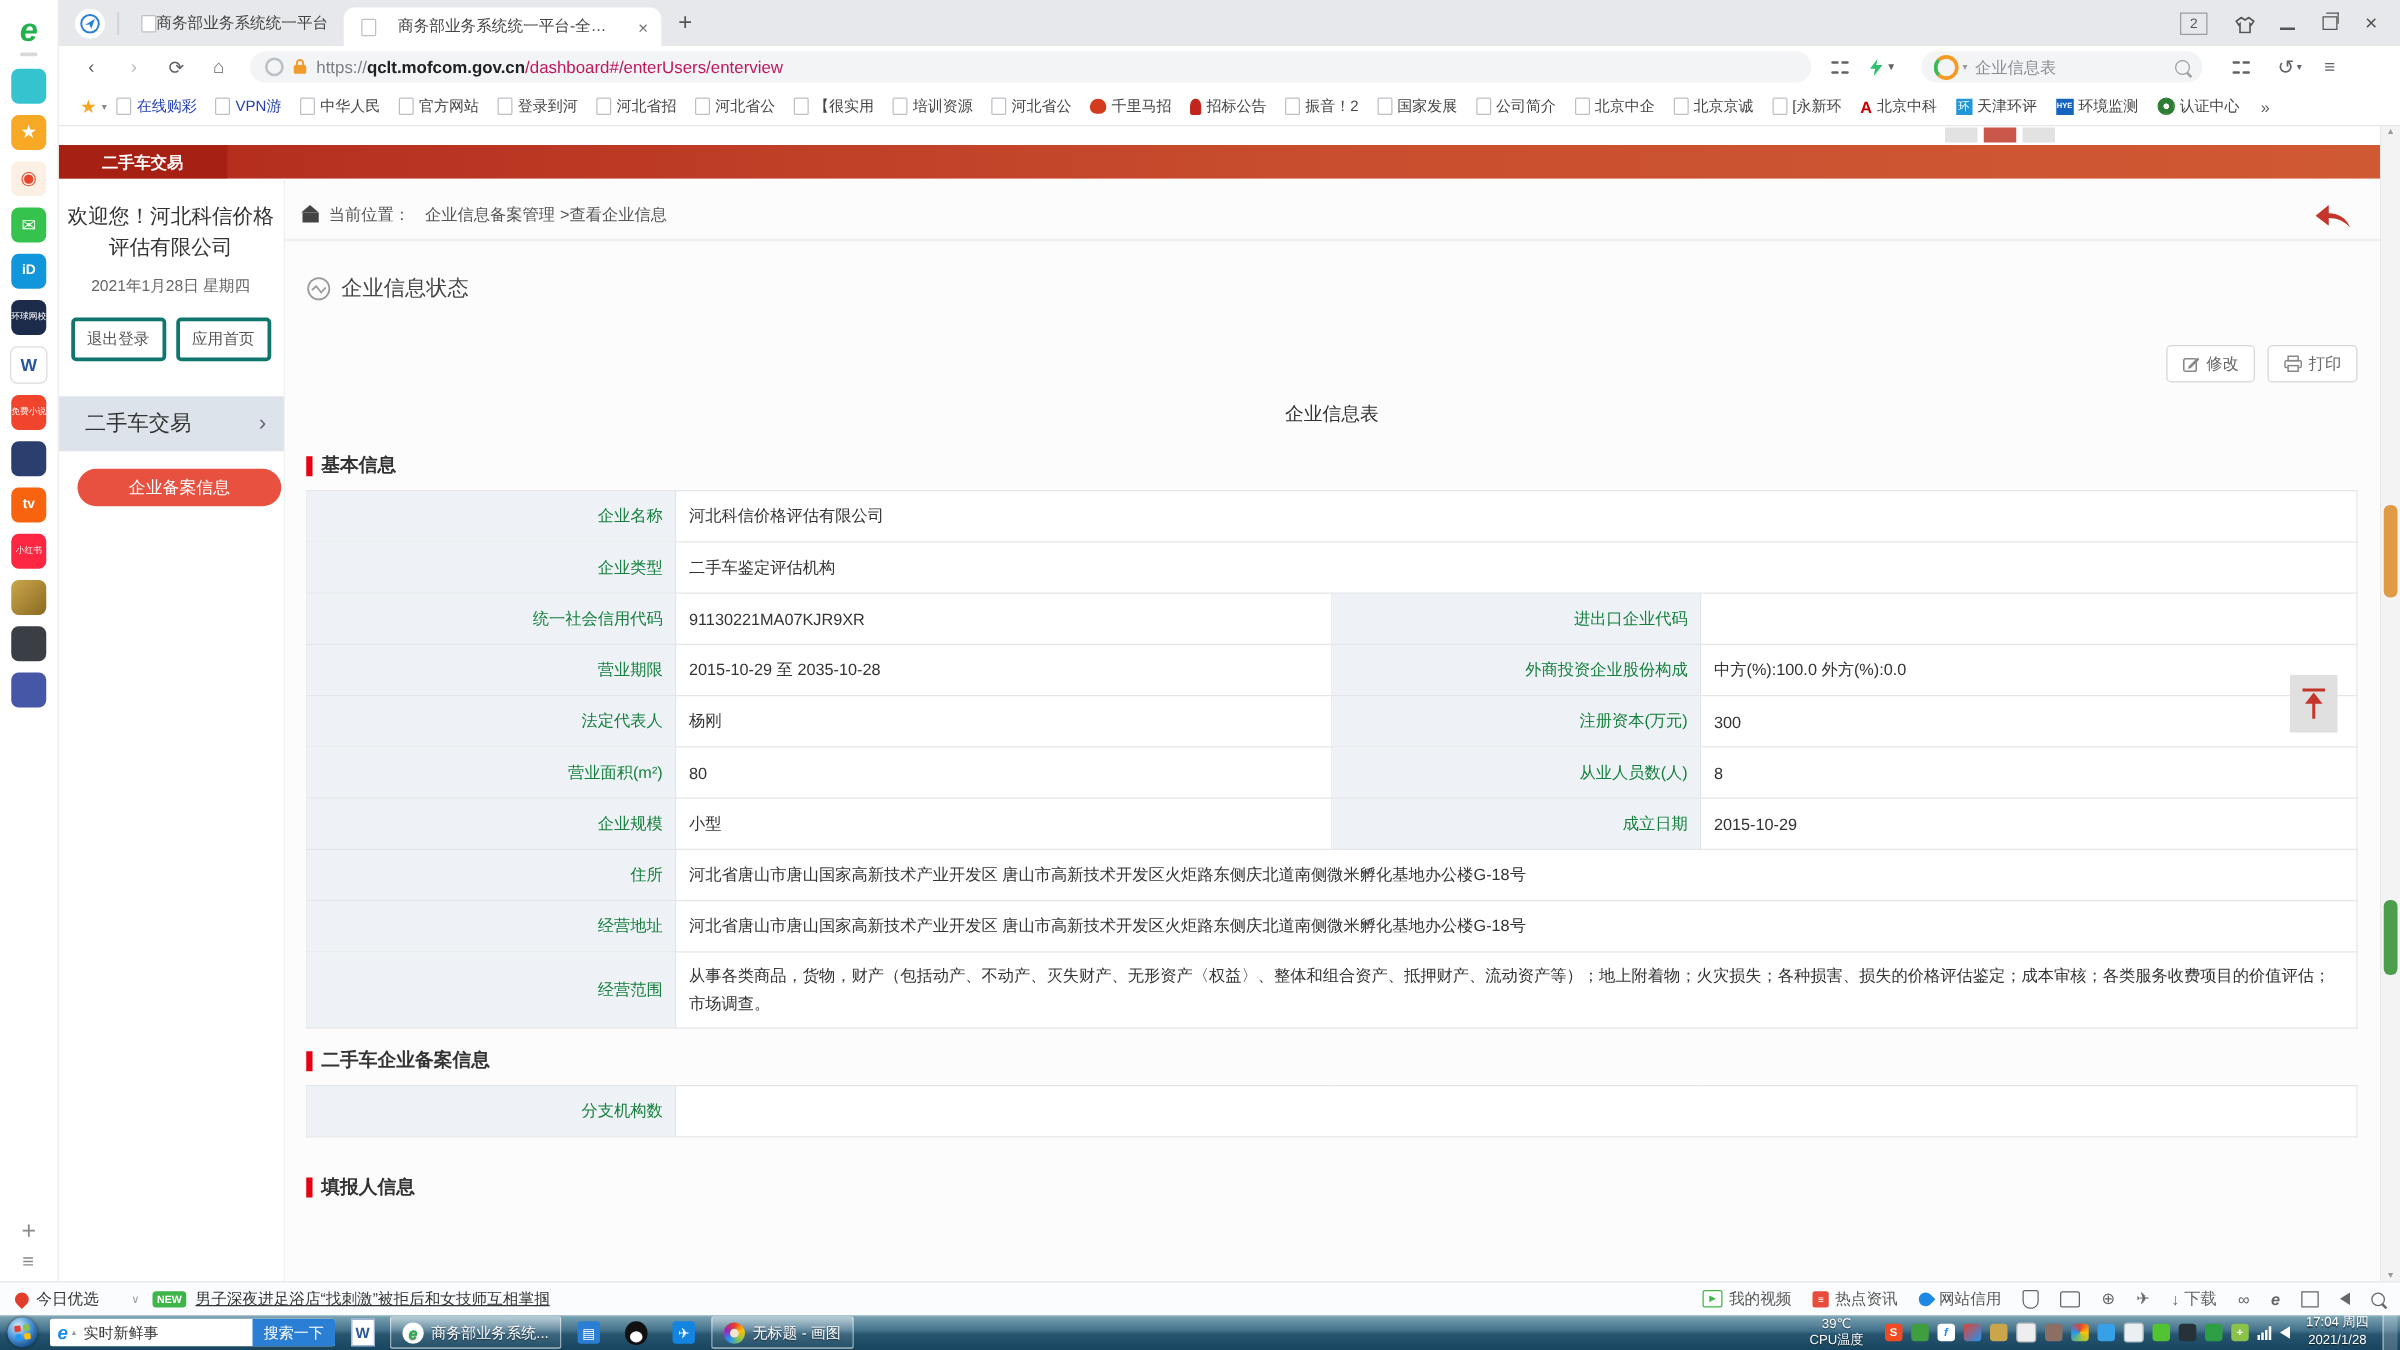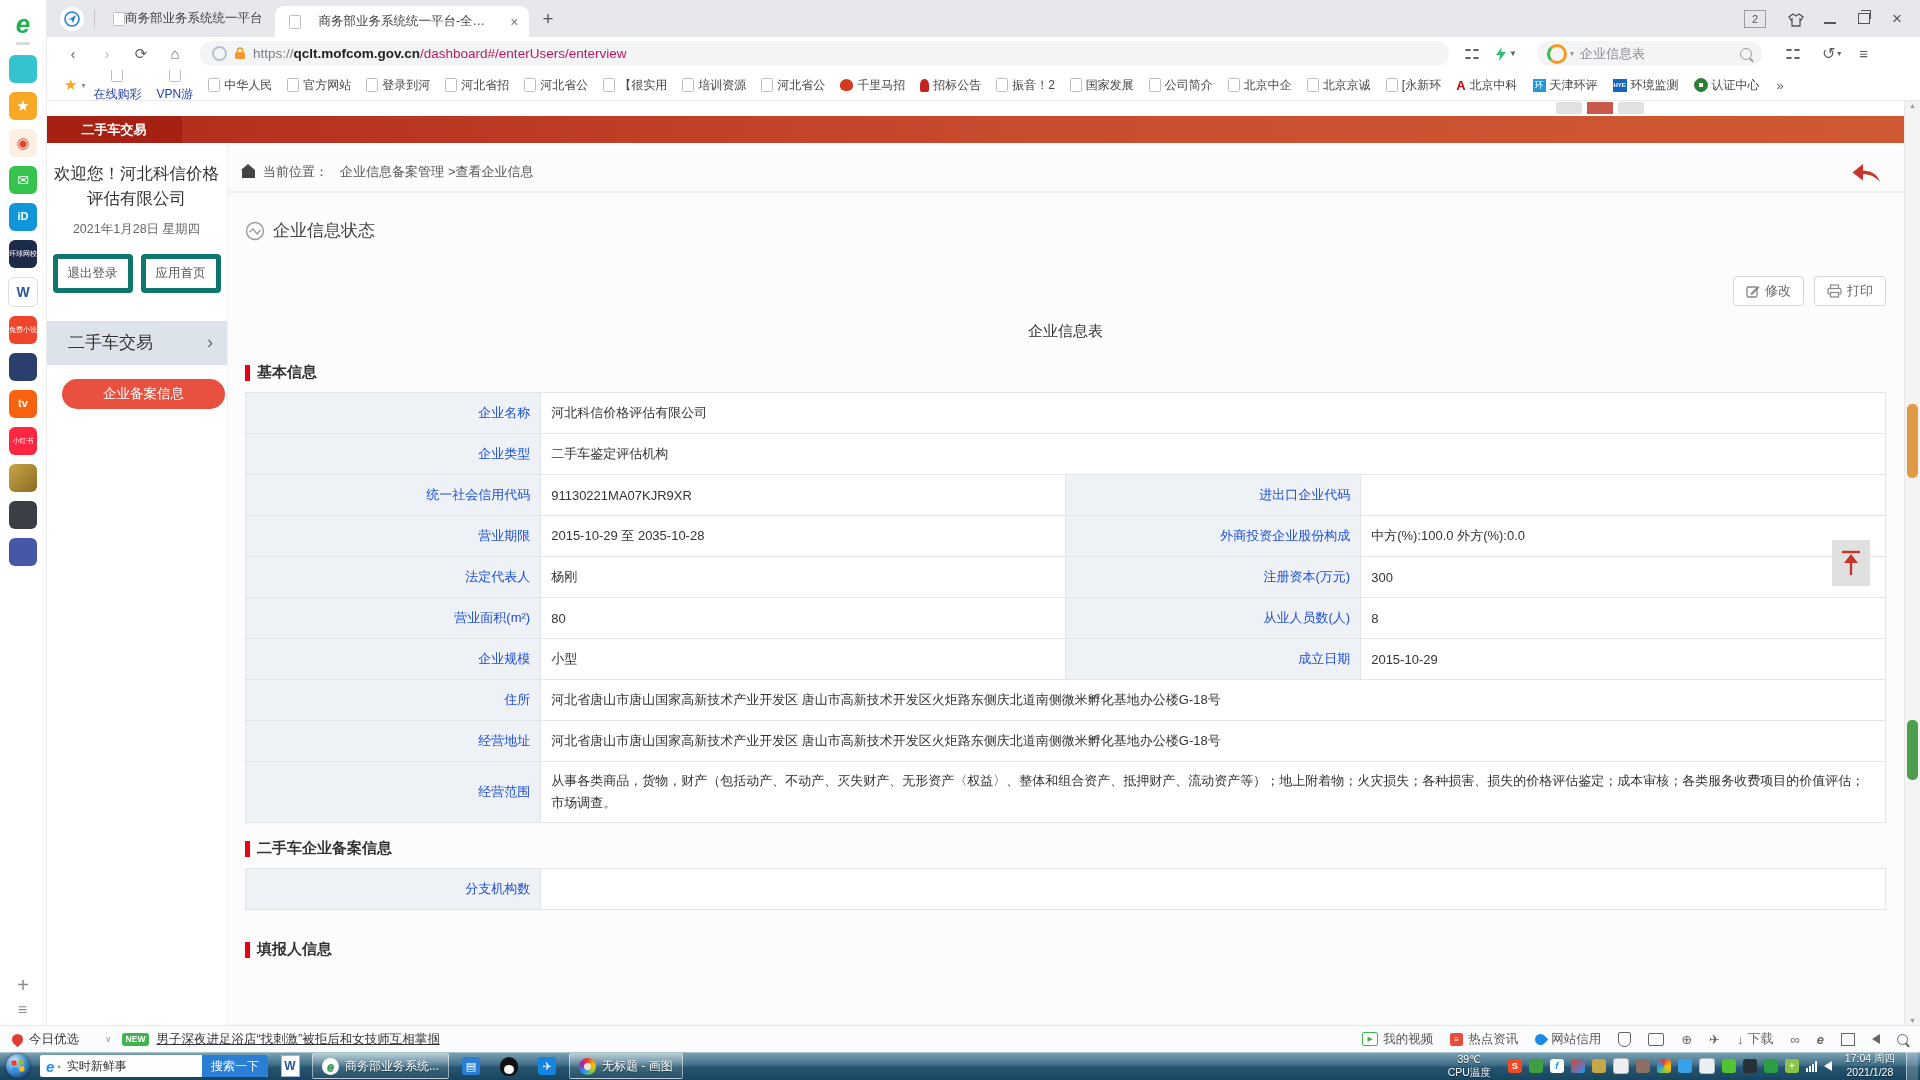--- a/index.html
+++ b/index.html
@@ -67,21 +67,21 @@
   .gridic{width:14px;height:14px;display:grid;grid-template-columns:1fr 1fr;gap:2px;}
   .gridic i{background:none;border:1.6px solid #5f6368;border-radius:2px;}
   .undo{font-size:16px;color:#5f6368;}
   .carets{font-size:8px;color:#5f6368;margin-left:2px;}
   .hamb{color:#5f6368;font-size:15px;letter-spacing:0;margin-left:18px;margin-right:16px;line-height:6px;}
 
   .bmbar{height:30px;background:#fff;border-bottom:1px solid #e7e7e7;display:flex;align-items:center;padding-left:18px;font-size:12px;color:#454545;overflow:hidden;white-space:nowrap;}
   .bmstar{color:#f5a623;font-size:15px;margin-right:2px;}
   .bmcaret{font-size:8px;color:#888;margin:0 8px 0 2px;}
   .bm{display:inline-flex;align-items:center;gap:4px;margin-right:15px;}
-  .bm.blue{color:#2440b3;flex-direction:column;}
+  .bm.blue{color:#2440b3;}
   .pgico{width:10px;height:12px;border:1px solid #bcc0c5;border-radius:1.5px;background:#fff;flex:none;}
   .bmbadge{flex:none;display:flex;align-items:center;justify-content:center;}
   .bg-horse{width:13px;height:12px;background:#d33a1e;border-radius:50% 50% 40% 40%;}
   .bg-person{width:9px;height:13px;background:#c2251c;border-radius:45% 45% 20% 20%;}
   .bg-a{color:#c00;font-weight:bold;font-size:13px;}
   .bg-huan{width:13px;height:13px;background:#2196d9;color:#fff;font-size:9px;}
   .bg-hye{width:14px;height:13px;background:#1565c0;color:#fff;font-size:6px;font-weight:bold;}
   .bg-cert{width:12px;height:12px;border-radius:50%;background:radial-gradient(circle,#fff 0 25%,#2e7d32 28%);border:1px solid #2e7d32;}
   .bmmore{color:#666;font-size:13px;margin-left:2px;}
 
@@ -91,21 +91,21 @@
   .frag{width:26px;height:12px;background:#e2e2e2;}
   .frag.red{background:#c9584a;}
   .redbar{position:absolute;top:16px;left:0;right:0;height:27px;background:linear-gradient(90deg,#b22a1c,#c94e2f 55%,#d05a33);display:flex;}
   .redtab{width:136px;height:27px;background:#a62013;color:#fff;font-size:13px;font-weight:bold;display:flex;align-items:center;justify-content:center;}
   .pbody{position:absolute;top:43px;left:0;right:0;bottom:0;display:flex;}
 
   .pside{width:182px;flex:none;background:#fff;border-right:1px solid #efefef;padding-top:18px;box-sizing:border-box;}
   .welcome{font-size:16.5px;color:#333;text-align:center;line-height:1.5;padding:0 2px;}
   .sidedate{font-size:12.5px;color:#666;text-align:center;margin-top:10px;}
   .sbtns{display:flex;justify-content:center;gap:8px;margin-top:16px;}
-  .sbtn{border:5px solid #0f766e;border-radius:4px;background:#fff;font-size:12.5px;color:#555;padding:6px 10px;}
+  .sbtn{border:3px solid #0f766e;border-radius:4px;background:#fff;font-size:12.5px;color:#555;padding:6px 10px;}
   .smenu{margin-top:28px;height:44px;background:#dde3ea;display:flex;align-items:center;font-size:17px;color:#333;padding-left:22px;}
   .smenu .chev{margin-left:auto;margin-right:14px;color:#667;font-size:18px;}
   .spill{margin:14px 2px 0 16px;height:30px;background:#e8503f;border-radius:15px;color:#fff;font-size:13.5px;display:flex;align-items:center;justify-content:center;}
 
   .pmain{flex:1;position:relative;background:#fcfcfc;overflow:hidden;}
   .crumbrow{height:38px;margin-top:10px;display:flex;align-items:center;padding-left:14px;font-size:13px;color:#555;border-bottom:2px solid #efeff1;position:relative;}
   .house{width:13px;height:8px;background:#444;position:relative;margin:3px 8px 0 0;}
   .house:before{content:"";position:absolute;left:-1px;top:-6px;border-left:7.5px solid transparent;border-right:7.5px solid transparent;border-bottom:6px solid #444;}
   .crumbrow .sp{width:12px;}
   .backarr{position:absolute;right:36px;top:6px;}
@@ -113,21 +113,21 @@
   .secrow{display:flex;align-items:center;gap:8px;margin-top:26px;color:#444;font-size:17px;}
   .banner{margin-top:12px;height:44px;background:#fcf6dd;border:1px solid #f1e4b8;display:flex;align-items:center;justify-content:center;
           font-size:16px;font-weight:bold;color:#4a4335;}
   .actions{display:flex;justify-content:flex-end;gap:10px;margin-top:34px;}
   .actbtn{height:28px;padding:0 12px;border:1px solid #d6d6d6;border-radius:4px;background:#fff;display:inline-flex;align-items:center;gap:5px;font-size:13px;color:#666;}
   .formtitle{text-align:center;font-size:15px;color:#333;margin-top:16px;}
   .sechead{display:flex;align-items:center;gap:7px;margin-top:22px;font-size:15px;font-weight:bold;color:#333;}
   .redmark{width:5px;height:16px;background:#e60012;flex:none;}
   table.ftable{width:100%;border-collapse:collapse;margin-top:10px;font-size:13px;color:#333;background:#fff;table-layout:fixed;}
   .ftable td{border:1px solid #e3e6e9;height:36px;padding:2px 10px;overflow:hidden;}
-  .ftable td.lbl{background:#eef2f6;text-align:right;color:#1d4ed8;}
+  .ftable td.lbl{background:#eef2f6;text-align:right;color:#15803d;}
   .ftable td.val{text-align:left;background:#fff;}
   .ftable td.mult{line-height:1.7;padding:8px 10px;height:auto;}
   .c-l{width:18%;} .c-v{width:32%;}
 
   .btt{position:absolute;right:50px;top:440px;width:38px;height:46px;background:#e0e0e0;display:flex;align-items:center;justify-content:center;}
   .sbar{position:absolute;right:0;top:0;width:15px;bottom:0;background:#f3f3f4;border-left:1px solid #e8e8e8;}
   .sarrow{position:absolute;left:0;right:0;text-align:center;font-size:7px;color:#999;}
   .sthumb-o{position:absolute;left:2px;width:11px;top:304px;height:74px;background:#df9a45;border-radius:5px;}
   .sthumb-g{position:absolute;left:2px;width:11px;top:620px;height:60px;background:#4c9e4c;border-radius:5px;}
 

